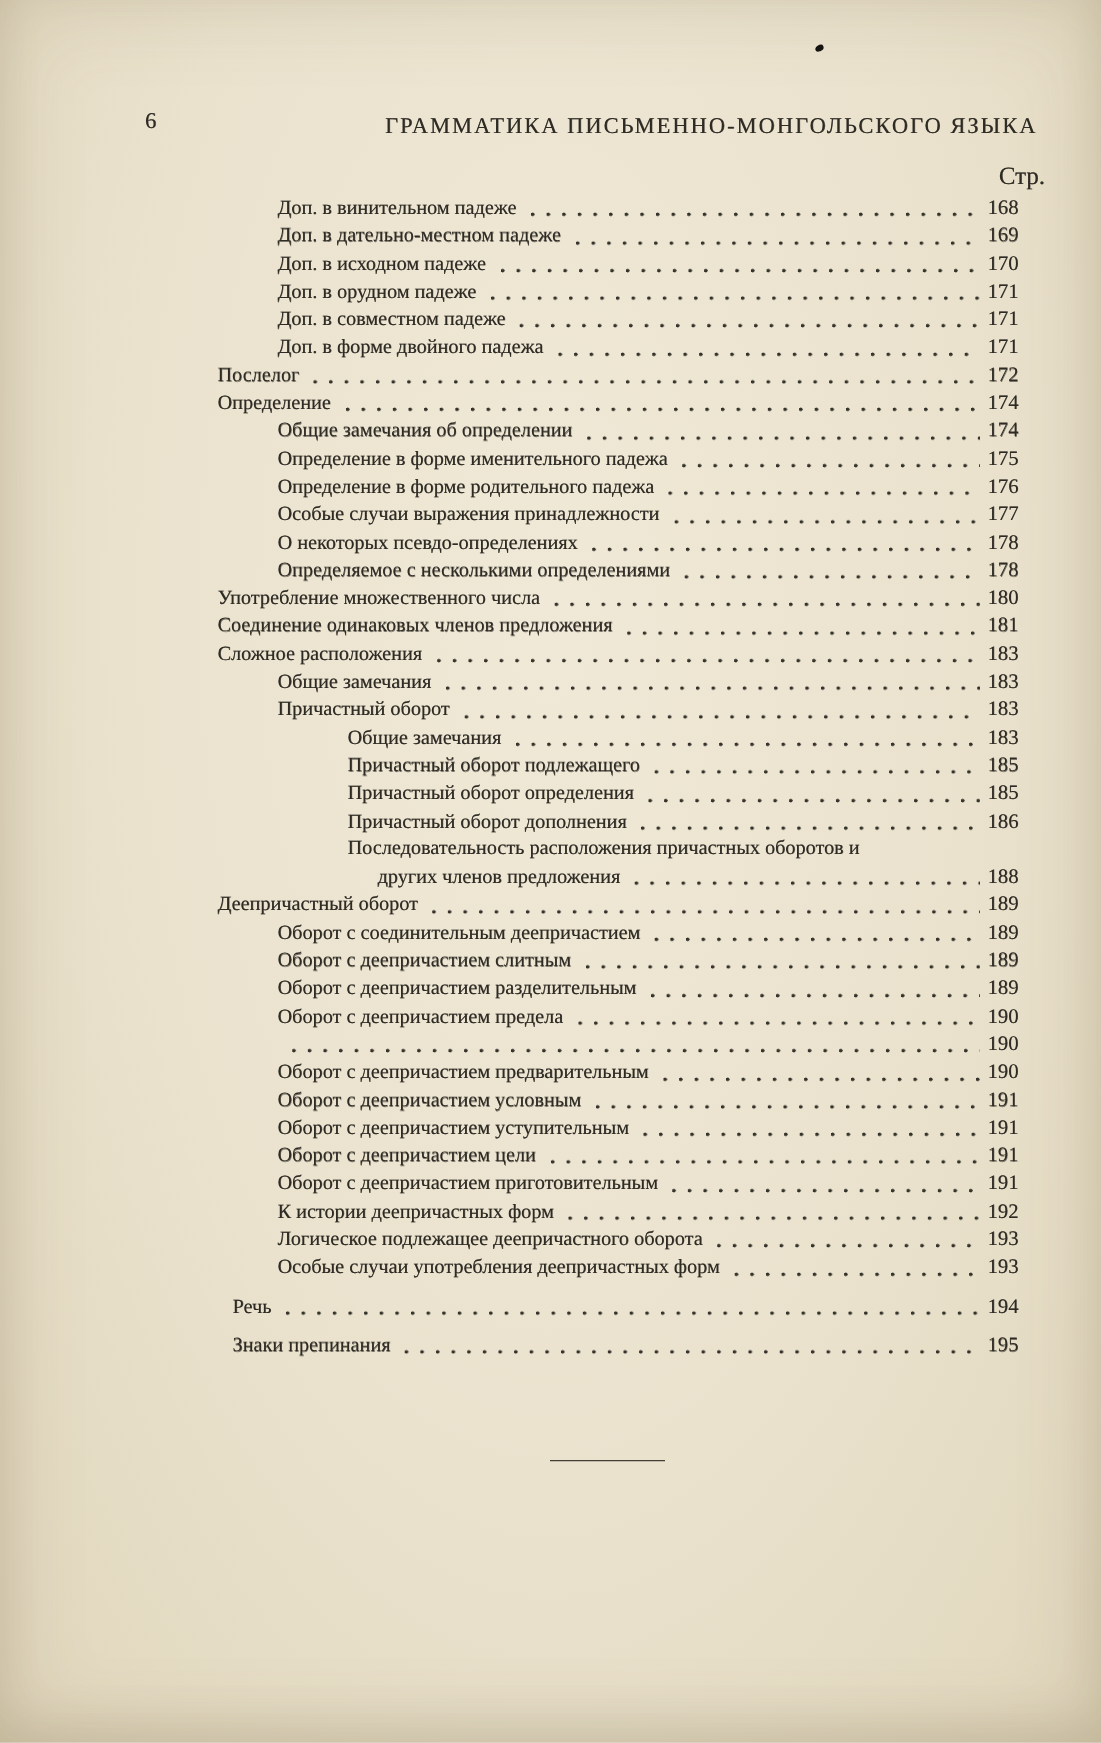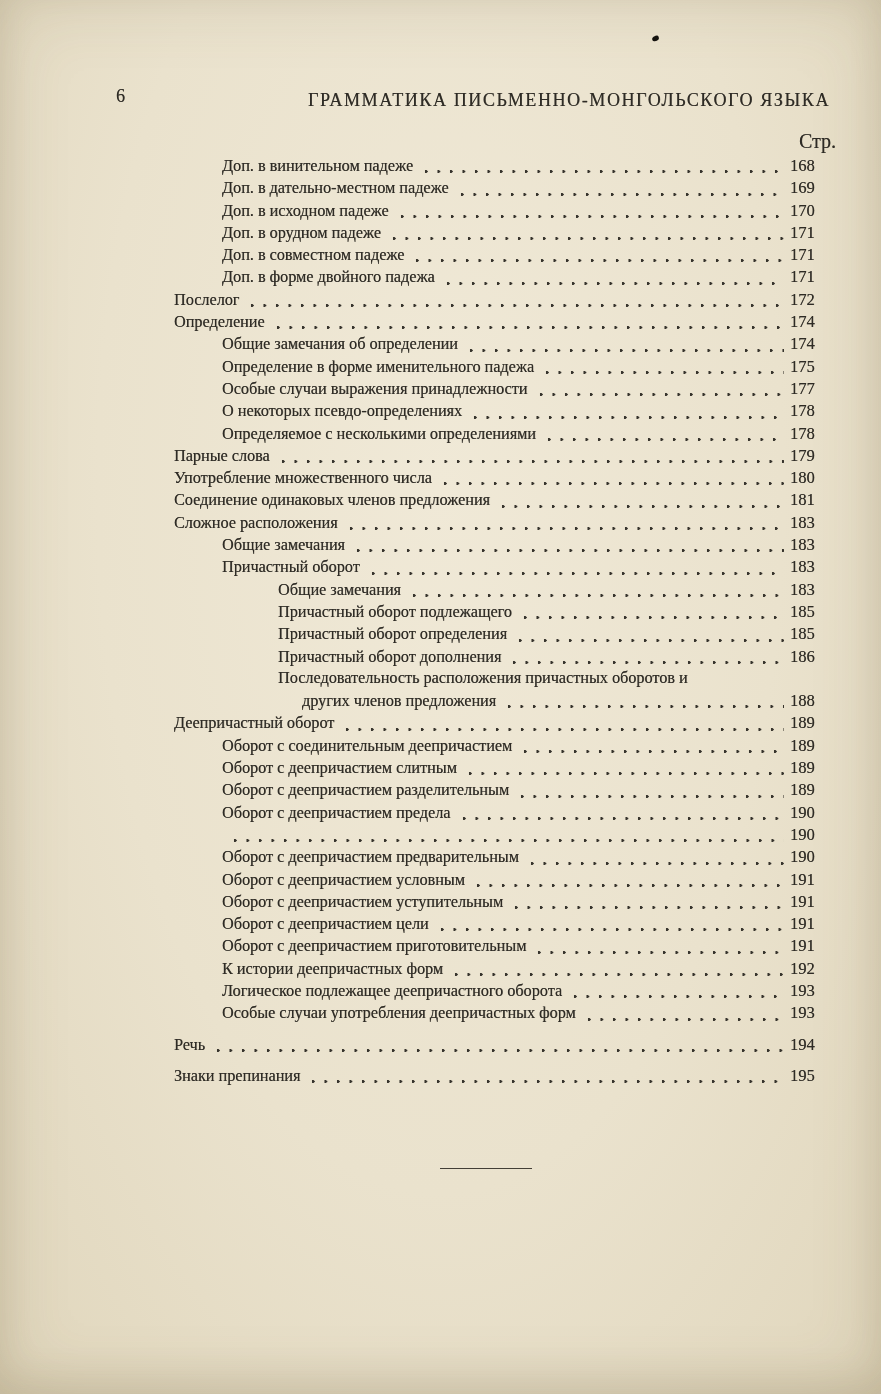--- a/index.html
+++ b/index.html
@@ -33,21 +33,21 @@
   .str-label {
     position: absolute; top: 130px; left: 176px; width: 660px;
     text-align: right; font-size: 20px;
     text-shadow: 0.3px 0.2px 0 rgba(46,43,37,.6);
   }
   .toc { position: absolute; left: 172px; top: 156px; width: 660px; }
   .toc-row {
     display: flex; align-items: baseline; height: 22.3px;
     font-size: 16.2px;
   }
-  .toc-row.gap { margin-top: 9px; }
+  .toc-row.gap { margin-top: 9px; margin-left: 12px; }
   .indent-0 { padding-left: 2px; }
   .indent-1 { padding-left: 50px; }
   .indent-2 { padding-left: 106px; }
   .toc-row.cont { padding-left: 130px; }
   .entry-text {
     white-space: nowrap;
     text-shadow: 0.3px 0.2px 0 rgba(46,43,37,.6);
   }
   .leader {
     flex: 1 1 auto; align-self: flex-end;
@@ -121,38 +121,38 @@
       <span class="entry-text">Общие замечания об определении</span>
       <span class="leader"></span>
       <span class="pagenum">174</span>
     </div>
     <div class="toc-row indent-1">
       <span class="entry-text">Определение в форме именительного падежа</span>
       <span class="leader"></span>
       <span class="pagenum">175</span>
     </div>
     <div class="toc-row indent-1">
+      <span class="entry-text">Определение в форме родительного падежа</span>
+      <span class="leader"></span>
+      <span class="pagenum">176</span>
+    </div>
+    <div class="toc-row indent-1">
       <span class="entry-text">Особые случаи выражения принадлежности</span>
       <span class="leader"></span>
       <span class="pagenum">177</span>
     </div>
     <div class="toc-row indent-1">
       <span class="entry-text">О некоторых псевдо-определениях</span>
       <span class="leader"></span>
       <span class="pagenum">178</span>
     </div>
     <div class="toc-row indent-1">
       <span class="entry-text">Определяемое с несколькими определениями</span>
       <span class="leader"></span>
       <span class="pagenum">178</span>
-    </div>
-    <div class="toc-row indent-0">
-      <span class="entry-text">Парные слова</span>
-      <span class="leader"></span>
-      <span class="pagenum">179</span>
     </div>
     <div class="toc-row indent-0">
       <span class="entry-text">Употребление множественного числа</span>
       <span class="leader"></span>
       <span class="pagenum">180</span>
     </div>
     <div class="toc-row indent-0">
       <span class="entry-text">Соединение одинаковых членов предложения</span>
       <span class="leader"></span>
       <span class="pagenum">181</span>

